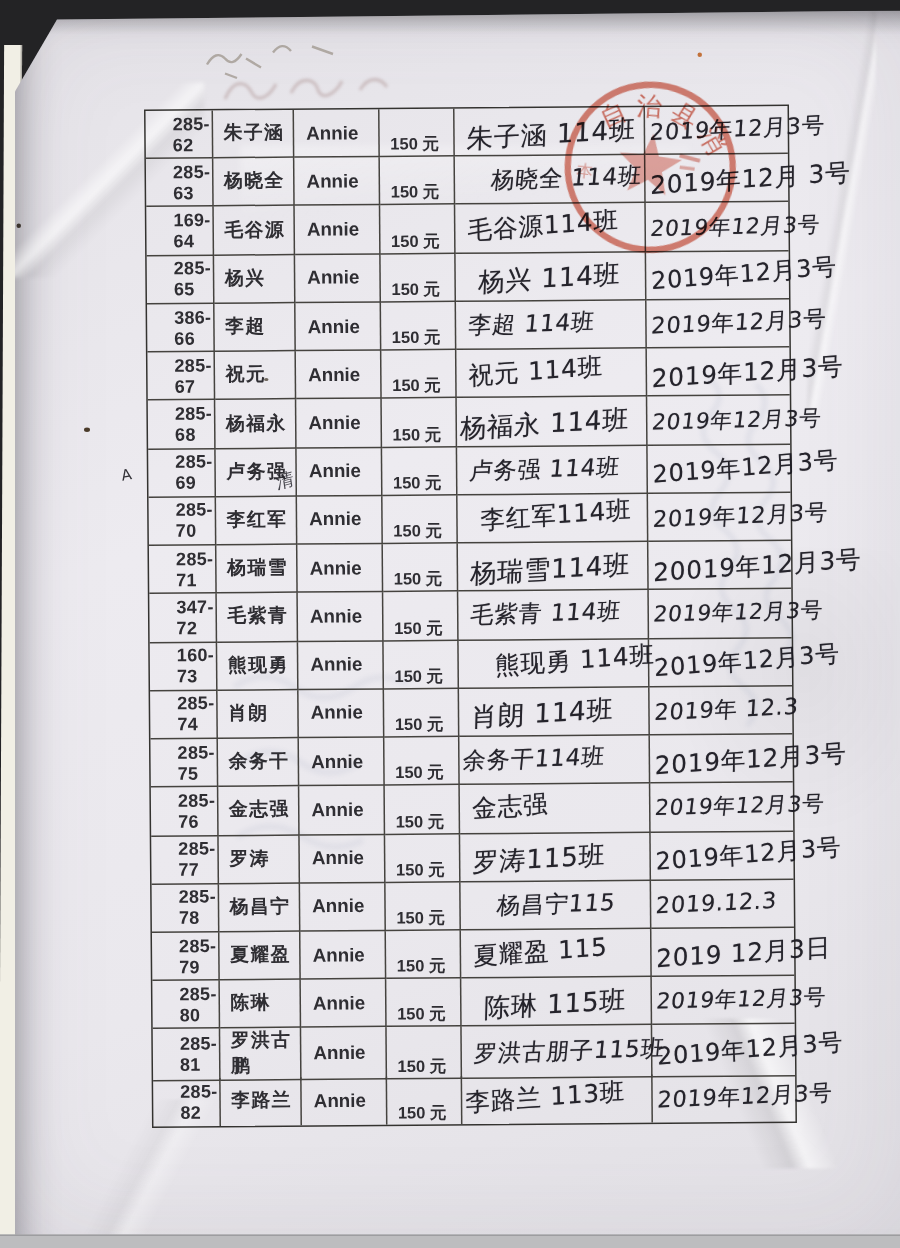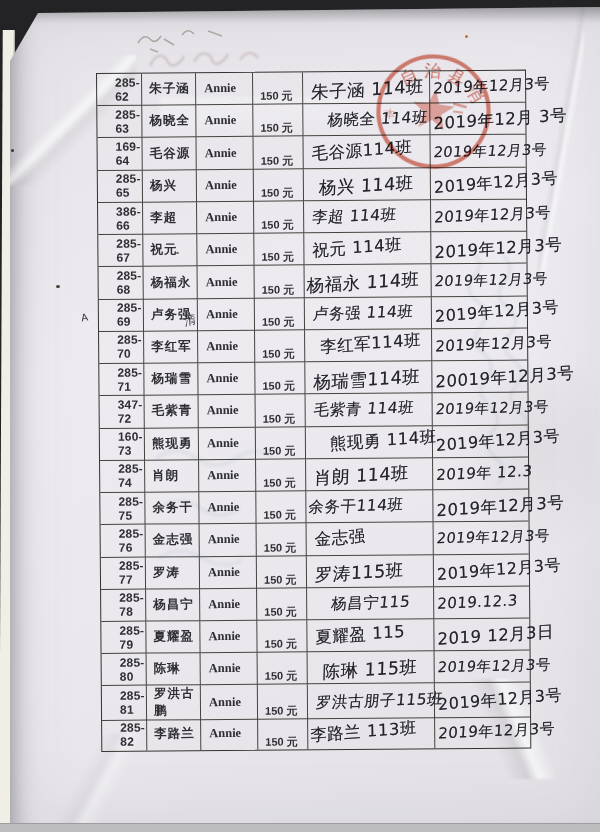--- a/index.html
+++ b/index.html
@@ -46,21 +46,21 @@
     border:1.8px solid #343330;transform:rotate(-.45deg);transform-origin:0 0;
     z-index:20;box-sizing:border-box;}
   .trow{display:grid;grid-template-columns:45px 54px 57px 50px 127px 95px;height:32.24px;}
   .cell{border-right:1px solid #45433f;border-bottom:1px solid #45433f;
     display:flex;align-items:center;box-sizing:border-box;overflow:visible;
     color:#2f2e33;font-weight:600;}
   .trow .cell:last-child{border-right:none;}
   .trow:last-child .cell{border-bottom:none;}
   .c-id{padding-left:18px;font-size:12px;letter-spacing:.2px;}
   .c-name{padding-left:7px;font-size:12.5px;letter-spacing:1px;position:relative;}
-  .c-agent{padding-left:8px;font-size:12.5px;font-family:Liberation Serif, serif;}
+  .c-agent{padding-left:8px;font-size:12.5px;}
   .c-fee{padding-left:7px;font-size:11px;align-items:flex-end;padding-top:1px;}
 
   
   .c-signature,.c-date{font-weight:400;}
   .c-signature{padding-left:8px;}
   .c-date{padding-left:3px;}
   .c-signature .txt,.c-date .txt{font-family:"DejaVu Sans",sans-serif;
     color:rgba(27,26,33,.9);white-space:nowrap;display:inline-block;letter-spacing:.5px;
     text-shadow:0 0 .5px rgba(27,26,33,.55);}
   .trow:nth-child(3n+1) .c-signature .txt{font-size:17.5px;transform:rotate(-2.8deg) skewX(-5deg) translateY(1.5px);}

